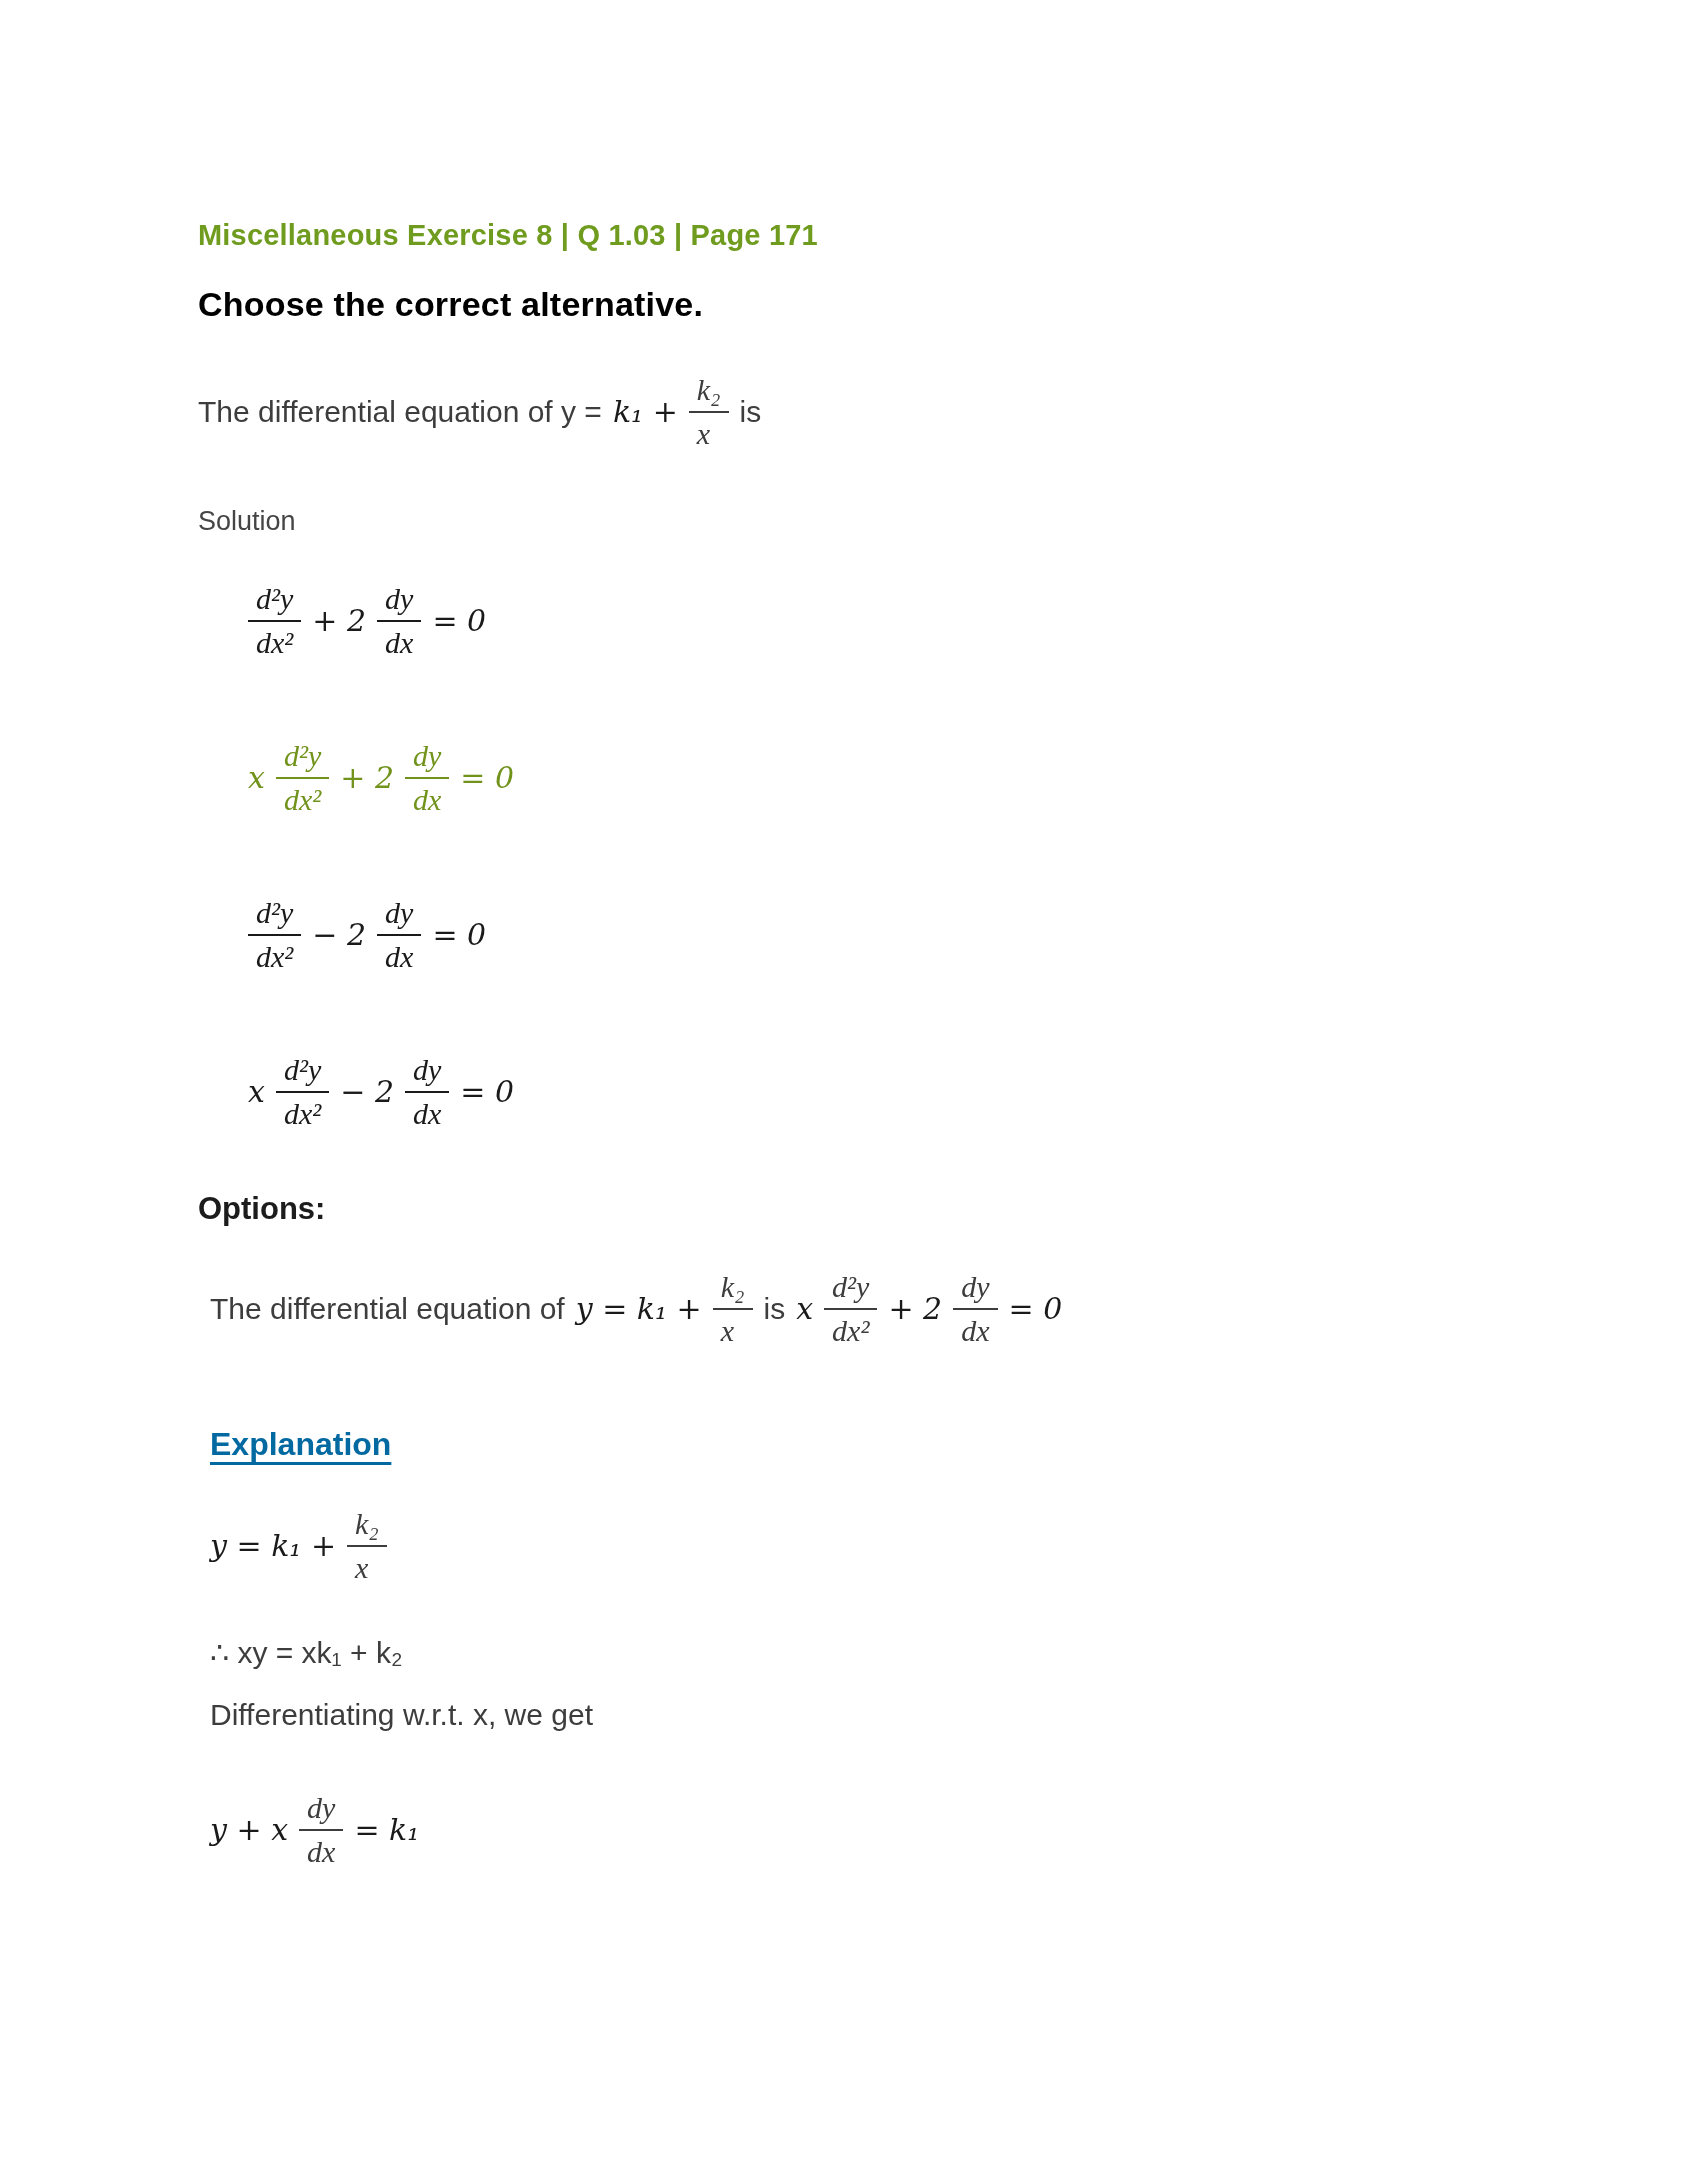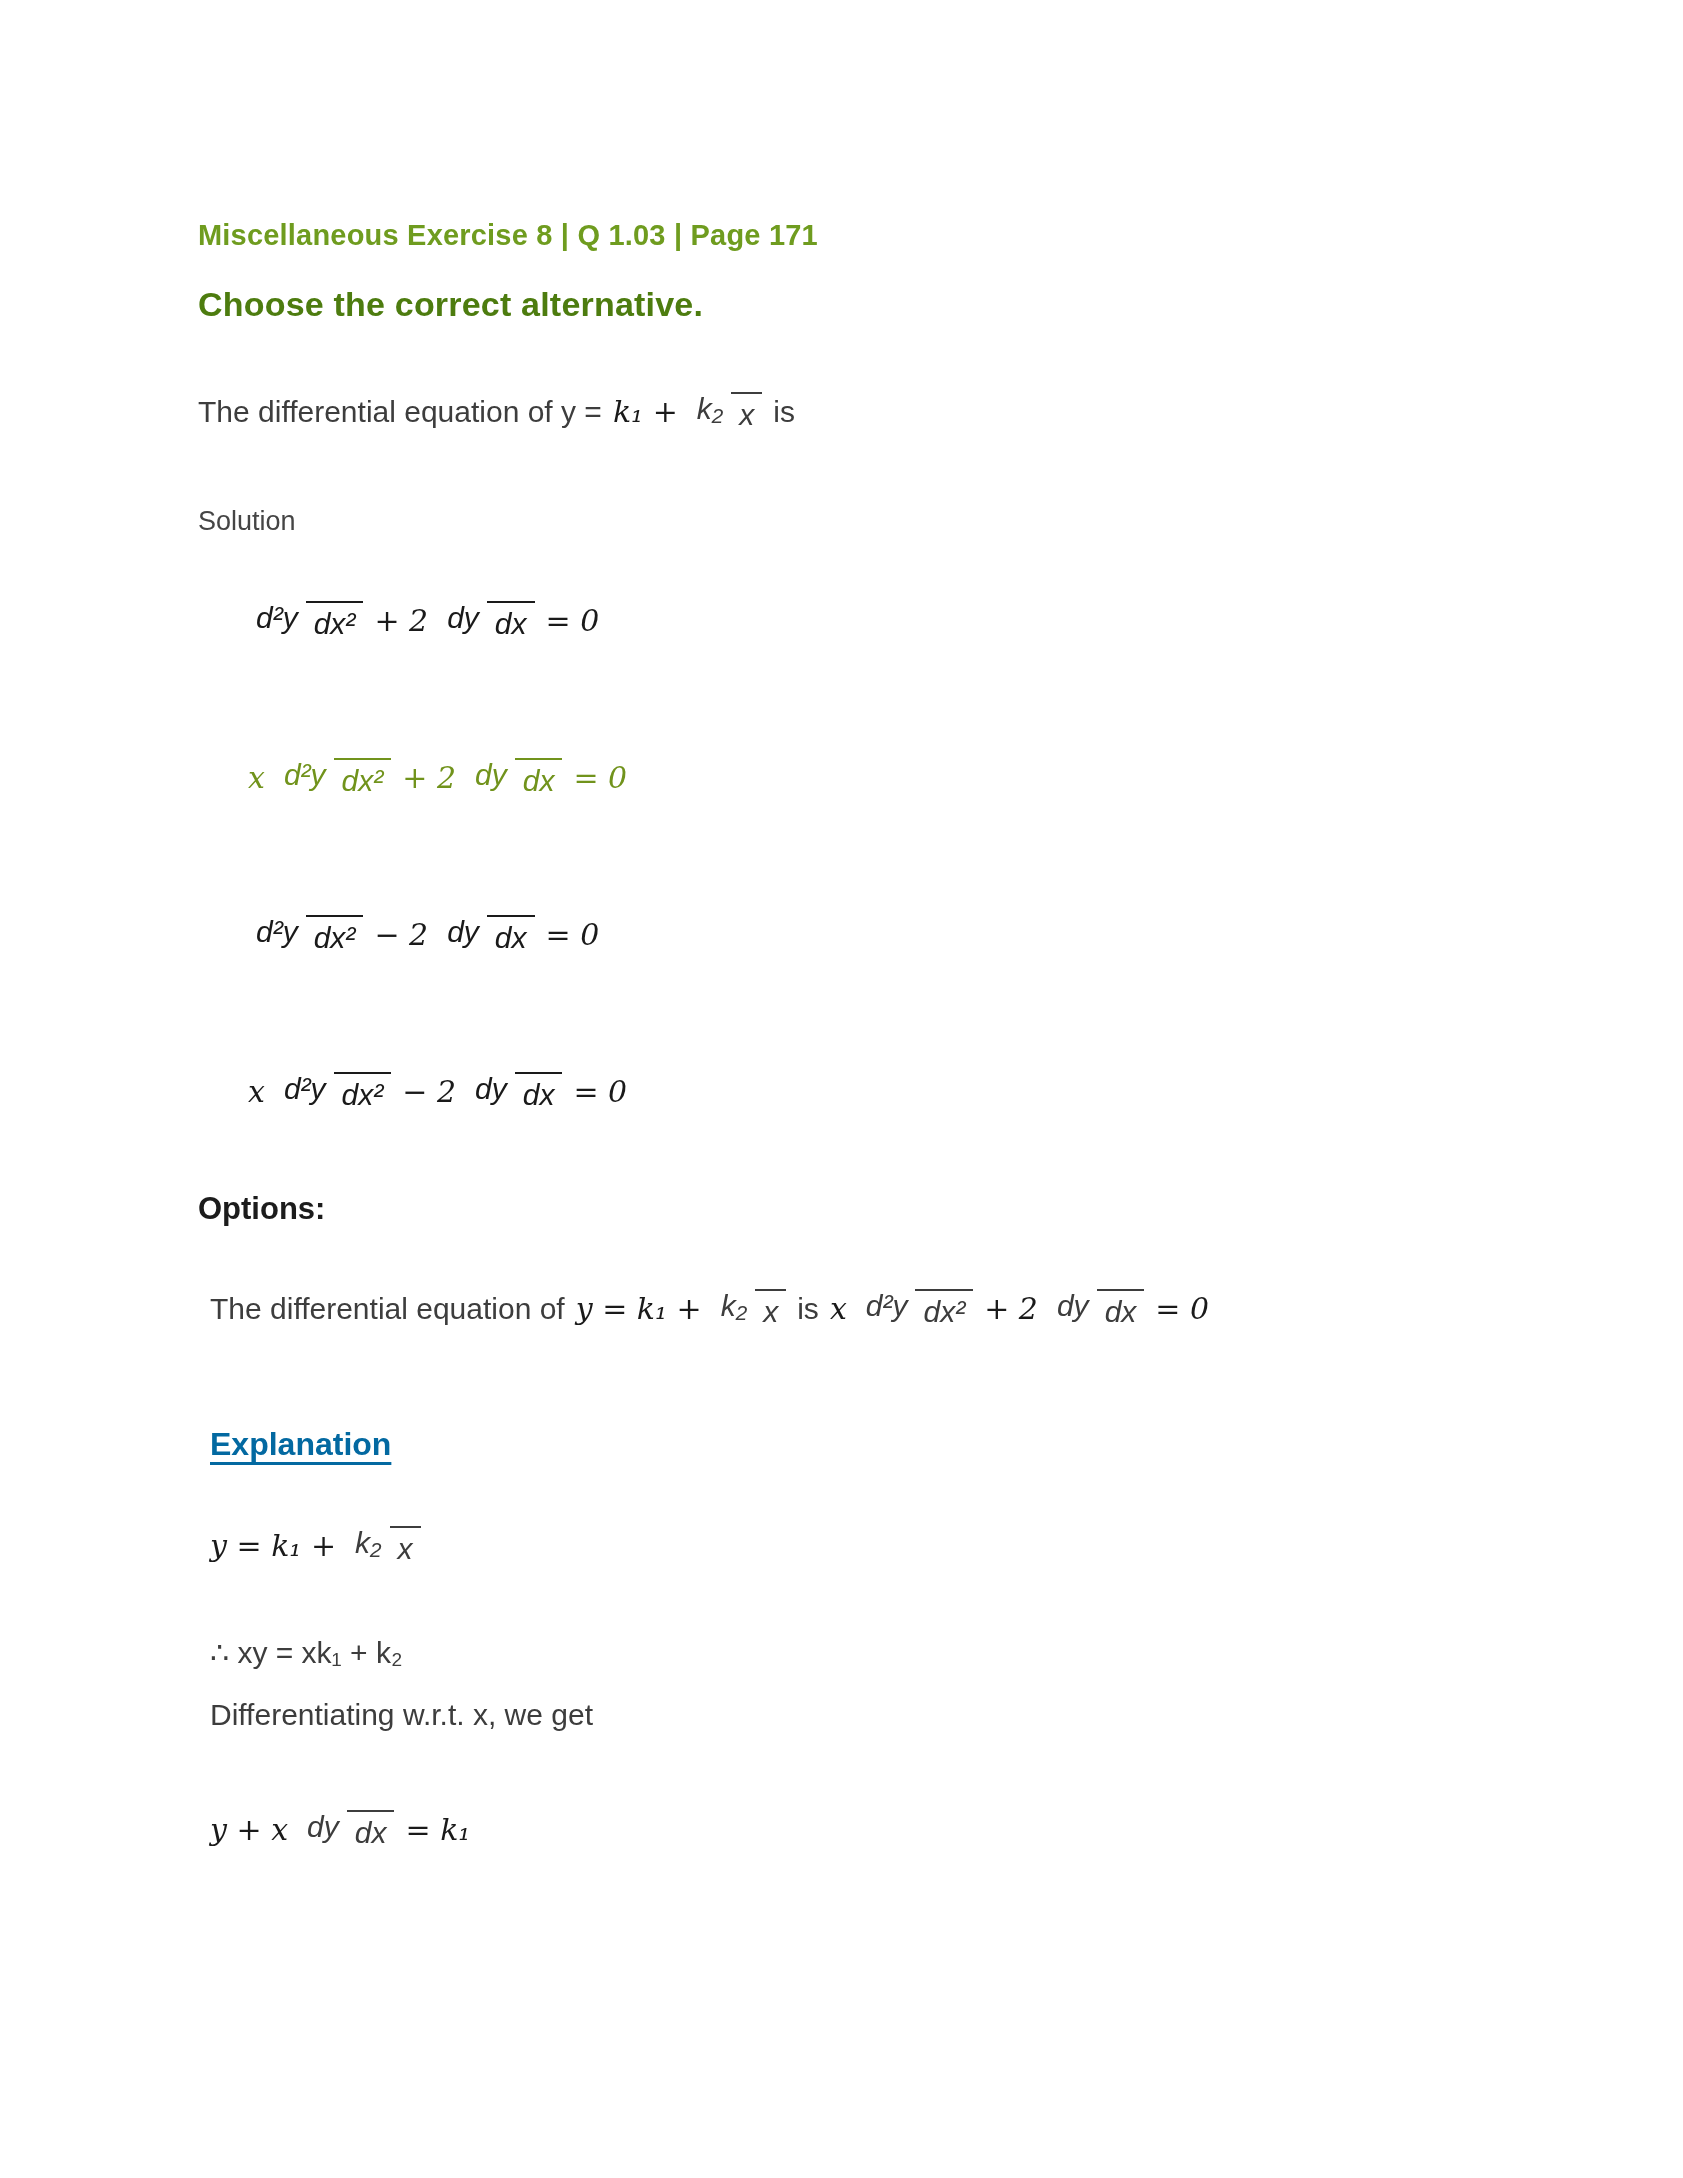--- a/index.html
+++ b/index.html
@@ -9,40 +9,40 @@
     color:#3d3d3d;
     -webkit-font-smoothing:antialiased;
   }
   .content{padding:218px 30px 0 198px;box-sizing:border-box;width:1501px;}
 
   .header{
     font-size:29px;font-weight:bold;color:#6f9c1f;
     letter-spacing:0.2px;line-height:34px;cursor:pointer;
   }
   .prompt{
-    margin:32px 0 0 0;font-size:34px;font-weight:bold;color:#4d7c0f;
+    margin:32px 0 0 0;font-size:34px;font-weight:bold;color:#000000;
     line-height:40px;letter-spacing:0.2px;
   }
 
   
   .mrow{
     display:flex;align-items:center;gap:11px;
     font-size:30px;color:#3d3d3d;
   }
   .mrow > span:empty{display:none;}
   .m{
     font-family:"DejaVu Serif","Liberation Serif",serif;
     font-style:italic;color:#1a1a1a;white-space:nowrap;
   }
   .question-row{margin-top:36px;min-height:103px;}
   .question-row .t{color:#3d3d3d;}
 
   .frac{
-    display:inline-flex;flex-direction:row;text-align:left;
-    font-family:Liberation Sans, sans-serif;font-style:italic;
+    display:inline-flex;flex-direction:column;text-align:left;
+    font-family:Liberation Serif, serif;font-style:italic;
     line-height:1.12;
   }
   .frac .num{padding:0 8px 4px 8px;}
   .frac .den{border-top:2px solid currentColor;padding:4px 8px 0 8px;}
 
   .options-label{margin-top:42px;font-size:27px;color:#454545;line-height:32px;}
 
   .options{margin-top:26px;}
   .option{
     padding-left:50px;margin-bottom:42px;min-height:115px;

